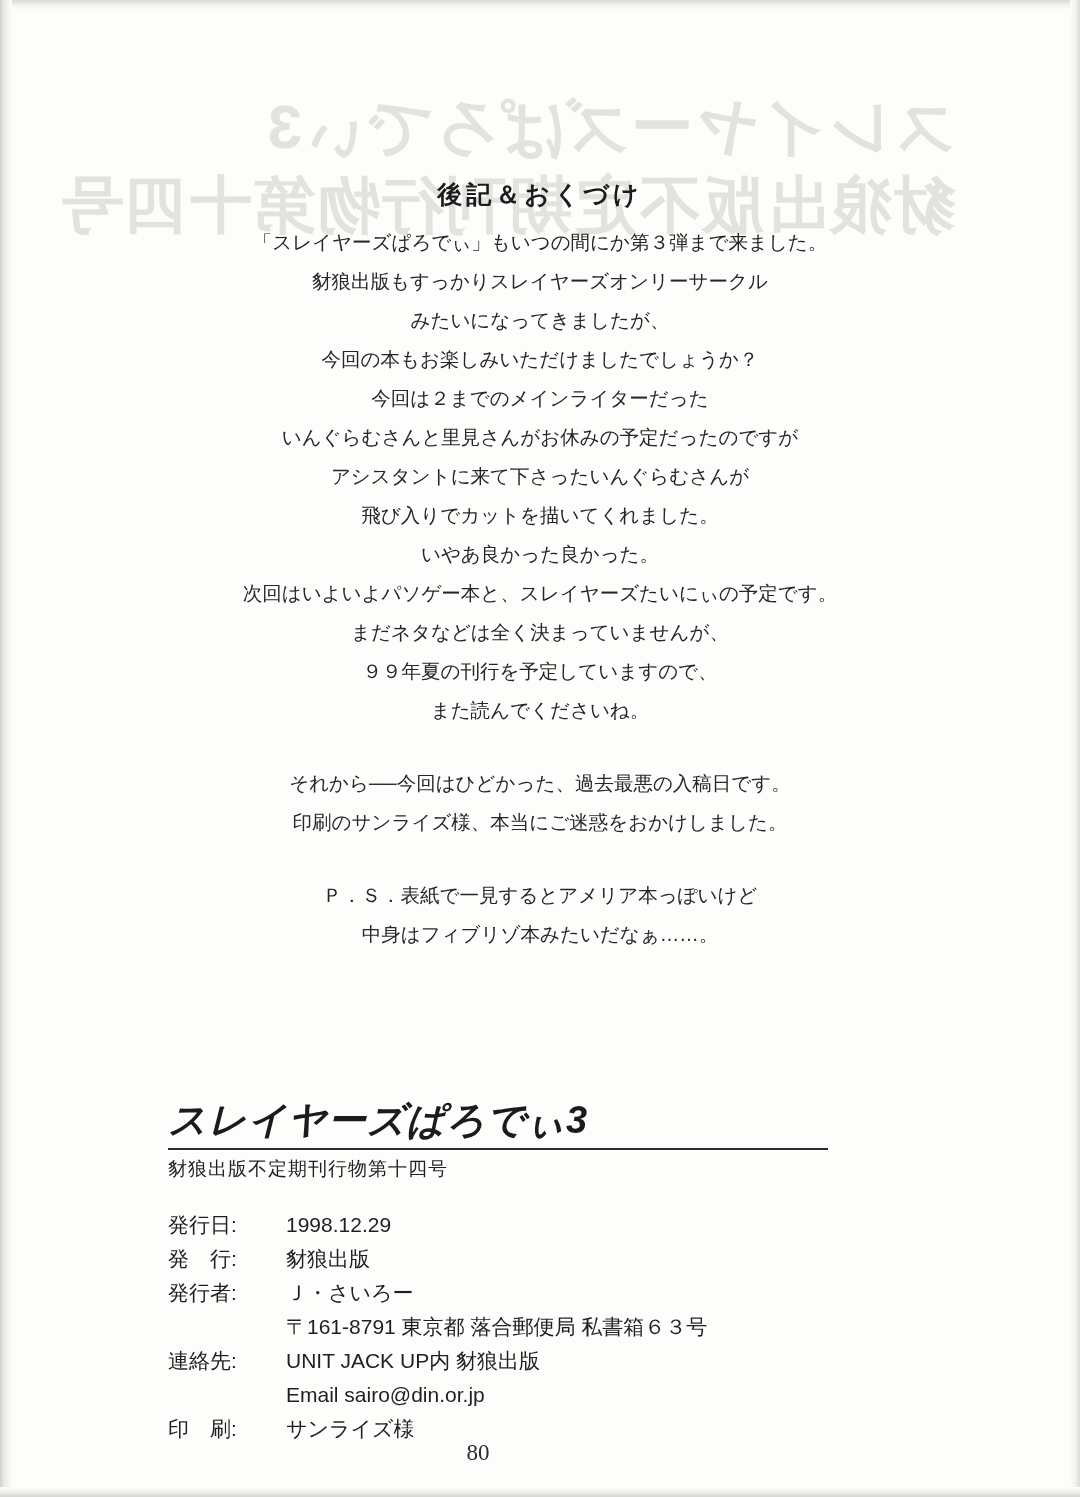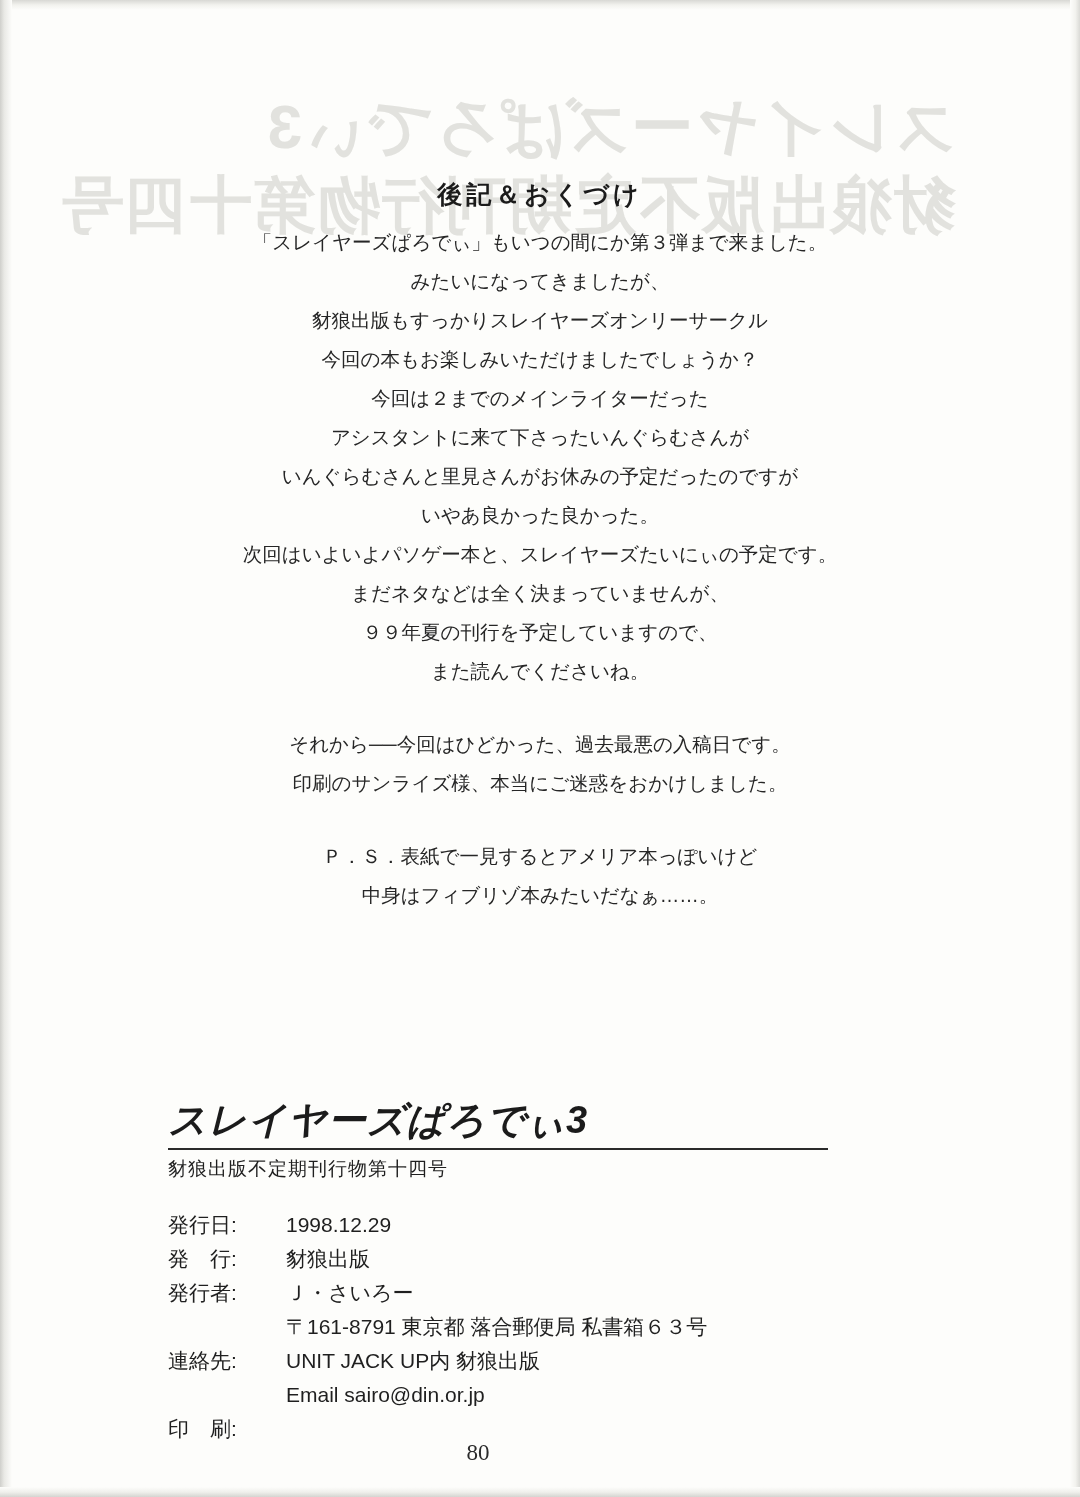--- a/index.html
+++ b/index.html
@@ -159,26 +159,27 @@
 
   <div class="ghost-title">
     <div>スレイヤーズぱろでぃ3</div>
     <div>豺狼出版不定期刊行物第十四号</div>
   </div>
 
   <div class="afterword">
     <div class="afterword-heading">後記＆おくづけ</div>
 
     <p>「スレイヤーズぱろでぃ」もいつの間にか第３弾まで来ました。</p>
+    <p>豺狼出版もすっかりスレイヤーズオンリーサークル</p>
     <p>みたいになってきましたが、</p>
-    <p>豺狼出版もすっかりスレイヤーズオンリーサークル</p>
     <p>今回の本もお楽しみいただけましたでしょうか？</p>
     <p>今回は２までのメインライターだった</p>
+    <p>いんぐらむさんと里見さんがお休みの予定だったのですが</p>
     <p>アシスタントに来て下さったいんぐらむさんが</p>
-    <p>いんぐらむさんと里見さんがお休みの予定だったのですが</p>
+    <p>飛び入りでカットを描いてくれました。</p>
     <p>いやあ良かった良かった。</p>
     <p>次回はいよいよパソゲー本と、スレイヤーズたいにぃの予定です。</p>
     <p>まだネタなどは全く決まっていませんが、</p>
     <p>９９年夏の刊行を予定していますので、</p>
     <p>また読んでくださいね。</p>
 
     <div class="para-gap"></div>
 
     <p>それから──今回はひどかった、過去最悪の入稿日です。</p>
     <p>印刷のサンライズ様、本当にご迷惑をおかけしました。</p>
@@ -210,18 +211,19 @@
       <div class="crow">
         <div class="clabel">連絡先:</div>
         <div class="cvalue">
           <span class="sub-line">〒161-8791 東京都 落合郵便局 私書箱６３号</span>
           <span class="sub-line">UNIT JACK UP内 豺狼出版</span>
           <span class="sub-line">Email sairo@din.or.jp</span>
         </div>
       </div>
       <div class="crow">
         <div class="clabel">印　刷:</div>
+        <div class="cvalue">サンライズ様</div>
       </div>
     </div>
   </div>
 
   <div class="page-number">80</div>
 </div>
 
 </body></html>

